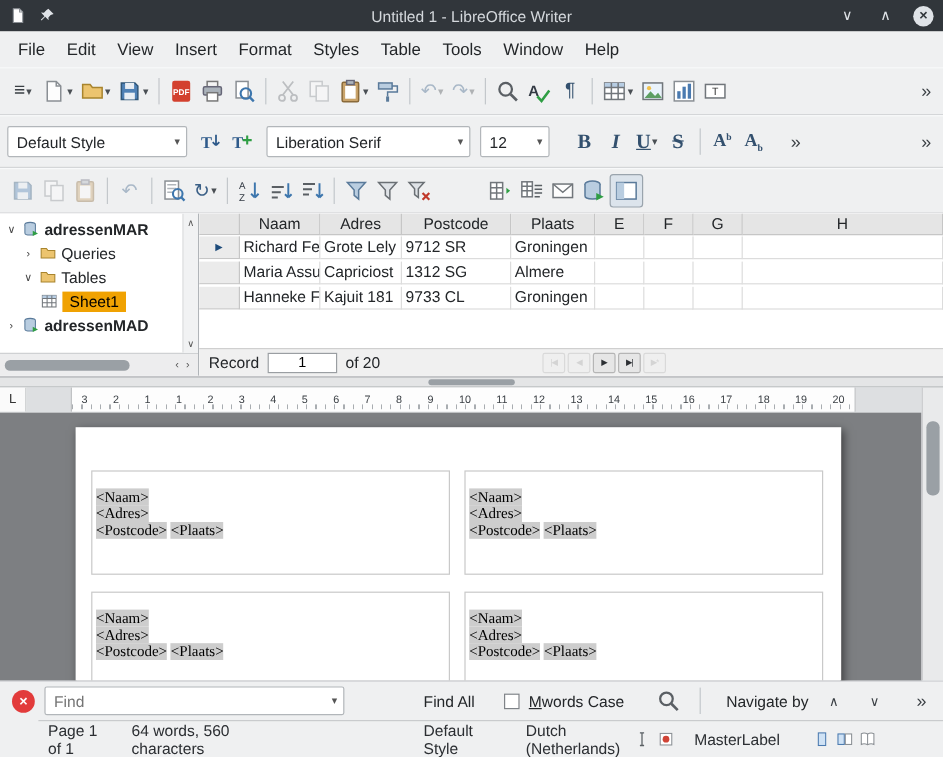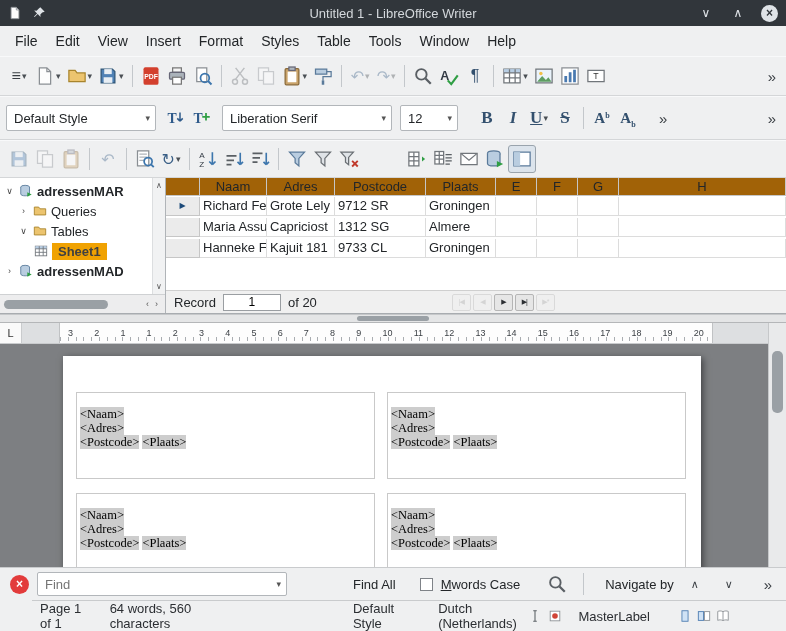--- a/index.html
+++ b/index.html
@@ -40,32 +40,32 @@
   .supsub .mini { font-size:8px; position:relative; }
   .supsub .up { top:-5px; } .supsub .dn { top:4px; }
   
   .ds { flex:0 0 136px; display:flex; background:#fff; border-bottom:1px solid #a8acb0; }
   .ds-left { width:166px; border-right:1px solid #b0b4b8; display:flex; flex-direction:column; background:#fff; }
   .tree { flex:1; padding-top:3px; position:relative; overflow:hidden; }
   .tree-item { height:20px; display:flex; align-items:center; gap:4px; padding-left:4px; white-space:nowrap; }
   .expander { width:11px; font-size:9px; color:#444; text-align:center; flex:0 0 auto; }
   .ind1 { padding-left:18px; } .ind2 { padding-left:34px; }
   .bold { font-weight:bold; }
-  .tree-sel { background:#f0a202; color:#404040; font-weight:bold; padding:1px 6px; }
+  .tree-sel { background:#f0a202; color:#000000; font-weight:normal; padding:1px 6px; }
   .vscroll-tree { position:absolute; right:0; top:0; bottom:0; width:13px; background:#f1f2f3; border-left:1px solid #dcdee0; display:flex; flex-direction:column; justify-content:space-between; align-items:center; font-size:8px; color:#555; padding:3px 0; }
   .hscroll { flex:0 0 19px; background:#ededee; border-top:1px solid #cfd1d3; display:flex; align-items:center; padding:0 4px; }
   .hthumb { height:9px; width:104px; border-radius:5px; background:#9aa0a5; }
   .harrow { font-size:9px; color:#555; padding:0 3px; }
   .harrows { margin-left:auto; display:flex; }
   
   .ds-right { flex:1; display:flex; flex-direction:column; background:#fff; min-width:0; }
   .grid { flex:1; overflow:hidden; }
   .grow { display:grid; grid-template-columns:34px 67px 68px 91px 70px 41px 41px 41px 1fr; height:21px; }
   .grow.ghead { height:19px; }
-  .gh { background:#a16207; border-right:1px solid #c6c6c6; border-bottom:1px solid #c6c6c6; display:flex; align-items:center; justify-content:center; font-size:13px; overflow:hidden; }
+  .gh { background:#e5e5e5; border-right:1px solid #c6c6c6; border-bottom:1px solid #c6c6c6; display:flex; align-items:center; justify-content:center; font-size:13px; overflow:hidden; }
   .rowhead { background:#ebebeb; border-right:1px solid #c6c6c6; border-bottom:1px solid #c6c6c6; display:flex; align-items:center; justify-content:center; font-size:8px; color:#1d4b7a; }
   .gc { border-right:1px solid #dcdcdc; border-bottom:1px solid #dcdcdc; display:flex; align-items:center; padding:0 3px; overflow:hidden; white-space:nowrap; font-size:13px; }
   .gfill { background:#fff; }
   
   .recordbar { flex:0 0 23px; background:#f0f0f0; border-top:1px solid #cfcfcf; display:flex; align-items:center; padding:0 8px; gap:7px; font-size:13px; }
   .rec-input { width:58px; height:17px; border:1px solid #9a9ea2; background:#fff; text-align:center; font-size:12px; font-family:inherit; }
   .navbtns { display:flex; gap:2px; margin-left:128px; }
   .navbtn { width:19px; height:17px; background:#e6e6e6; border:1px solid #b5b5b5; border-radius:2px; display:flex; align-items:center; justify-content:center; font-size:7px; color:#2c2f33; letter-spacing:-1px; }
   .navbtn.disabled { color:#a7a7a7; background:#efefef; }
   

